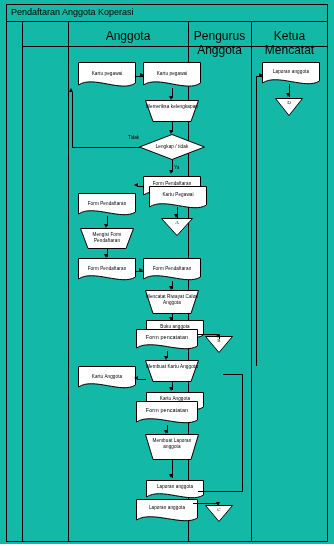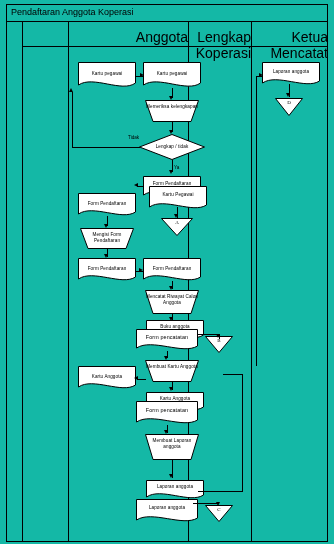--- a/index.html
+++ b/index.html
@@ -6,21 +6,21 @@
   body{font-family:"Liberation Sans", sans-serif;}
   #page{position:relative;width:334px;height:544px;background:#14b8a6;overflow:hidden;}
 
   .frame{position:absolute;left:6px;top:4px;width:322px;height:538px;border:1px solid #000;box-sizing:border-box;}
   .title-bar{position:absolute;left:6px;top:4px;width:322px;height:18px;border-bottom:1px solid #000;box-sizing:border-box;}
   .title-text{position:absolute;left:11px;top:7px;font-size:9px;color:#000;white-space:nowrap;}
 
   .vline{position:absolute;width:0;border-left:1px solid #000;}
   .hline{position:absolute;height:0;border-top:1px solid #000;}
 
-  .colhead{position:absolute;font-size:14px;color:#000;text-align:right;}
+  .colhead{position:absolute;font-size:12px;color:#000;text-align:center;}
 
   
   .node{position:absolute;box-sizing:border-box;}
   .lbl{position:absolute;left:0;right:0;text-align:center;font-size:4.6px;color:#000;line-height:1.25;letter-spacing:.1px;}
 
   
   .doc svg, .manual svg, .tri svg, .dia svg{display:block;}
 
   .edge{position:absolute;background:#000;}
   .edge.h{height:1px;}
@@ -45,21 +45,21 @@
   <div class="title-text">Pendaftaran Anggota Koperasi</div>
 
   <div class="vline" style="left:22px;top:22px;height:520px;"></div>
   <div class="vline" style="left:68px;top:22px;height:520px;"></div>
   <div class="vline" style="left:188px;top:22px;height:520px;"></div>
   <div class="vline" style="left:251px;top:22px;height:520px;"></div>
 
   <div class="hline" style="left:22px;top:46px;width:306px;"></div>
 
   <div class="colhead" style="left:68px;top:29px;width:120px;">Anggota</div>
-  <div class="colhead" style="left:188px;top:29px;width:63px;">Lengkap Koperasi</div>
+  <div class="colhead" style="left:188px;top:29px;width:63px;">Pengurus Anggota</div>
   <div class="colhead" style="left:251px;top:29px;width:77px;">Ketua Mencatat</div>
 
   <div class="node doc" style="left:78px;top:62px;width:58px;height:28px;">
     <svg width="58" height="28" viewBox="0 0 58 28">
       <path d="M0.5,0.5 H57.5 V21 C44,31 15,13 0.5,23 Z" fill="#fff" stroke="#000" stroke-width="1"></path>
     </svg>
     <div class="lbl" style="top:9px;">Kartu pegawai</div>
   </div>
 
   <div class="node doc" style="left:78px;top:193px;width:58px;height:26px;">

